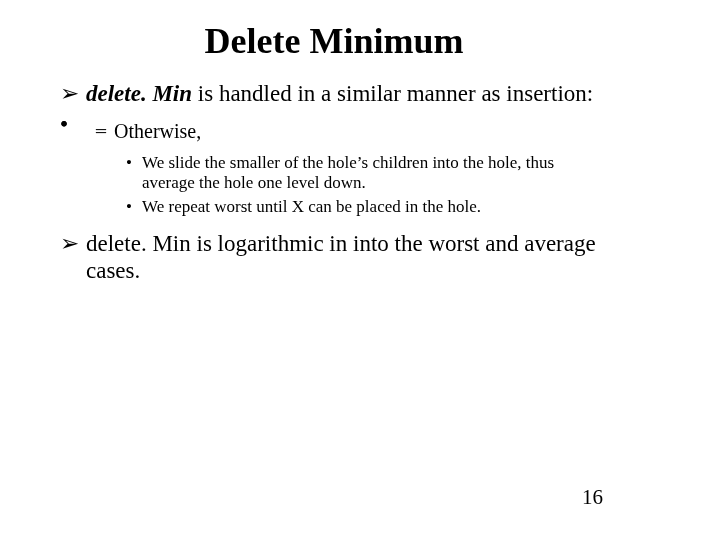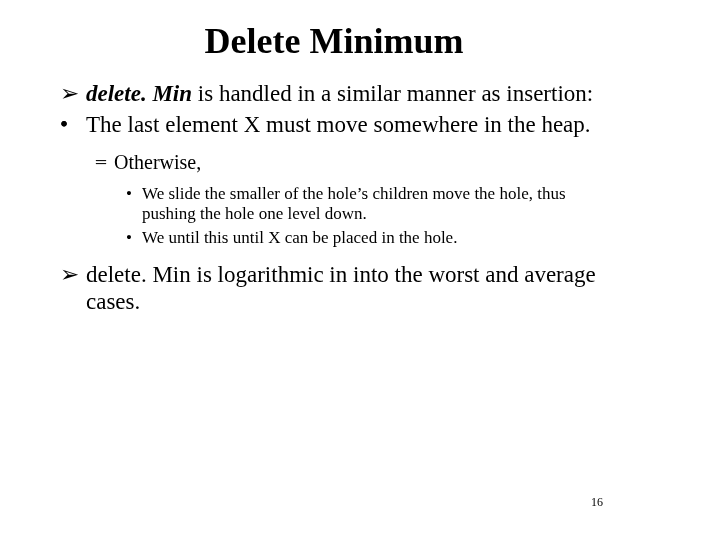--- a/index.html
+++ b/index.html
@@ -63,21 +63,21 @@
     position: absolute;
     left: 66px;
     top: 0;
   }
   .sect-gap-sm { height: 6px; }
   .sect-gap-md { height: 10px; }
   .pagenum {
     position: absolute;
     right: 55px;
     bottom: 30px;
-    font-size: 12px;
+    font-size: 21px;
   }
   b { font-weight: bold; font-style: italic; }
 </style>
 </head>
 <body>
 
 <div class="slide">
 
   <h1 class="title">Delete Minimum</h1>
 
@@ -85,44 +85,43 @@
     <span class="bullet arrow">➢</span>
     <b>delete. Min</b><span> is handled in a similar manner as insertion:</span>
   </div>
 
   <div class="l1">
     <span class="bullet">•</span>
   </div>
 
   <div class="l1">
     <span class="bullet">•</span>
-    <span>The last element X must move somewhere in the heap.</span>
   </div>
 
   <div class="sect-gap-sm"></div>
 
   <div class="l2">
     <span class="bullet">–</span>
   </div>
 
   <div class="l2">
     <span class="bullet">–</span>
     <span>Otherwise,</span>
   </div>
 
   <div class="sect-gap-sm"></div>
 
   <div class="l3">
     <span class="bullet">•</span>
-    <span>We slide the smaller of the hole’s children move the hole, thus pushing the hole one level down.</span>
+    <span>We slide the smaller of the hole’s children into the hole, thus average the hole one level down.</span>
   </div>
 
   <div class="l3">
     <span class="bullet">•</span>
-    <span>We until this until X can be placed in the hole.</span>
+    <span>We repeat worst until X can be placed in the hole.</span>
   </div>
 
   <div class="sect-gap-md"></div>
 
   <div class="l1">
     <span class="bullet arrow">➢</span>
     <span>delete. Min is logarithmic in into the worst and average cases.</span>
   </div>
 
   <div class="pagenum">16</div>

